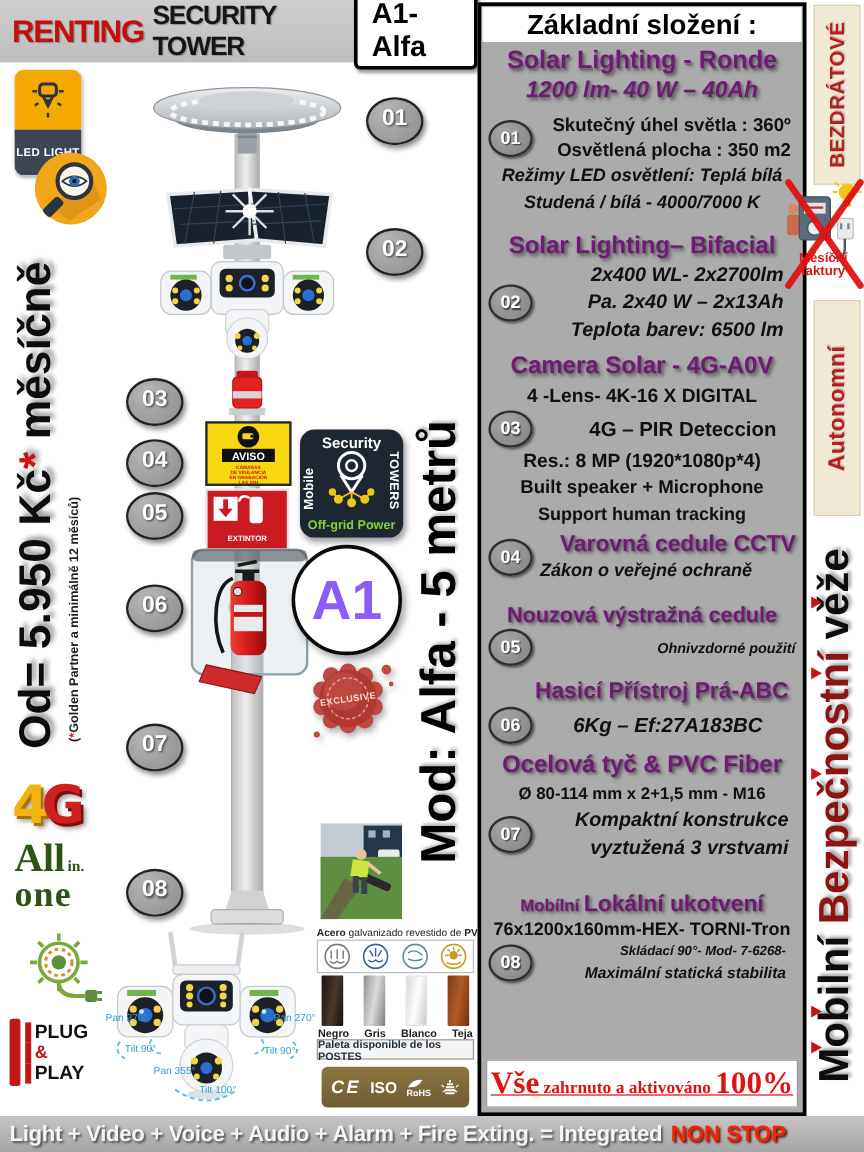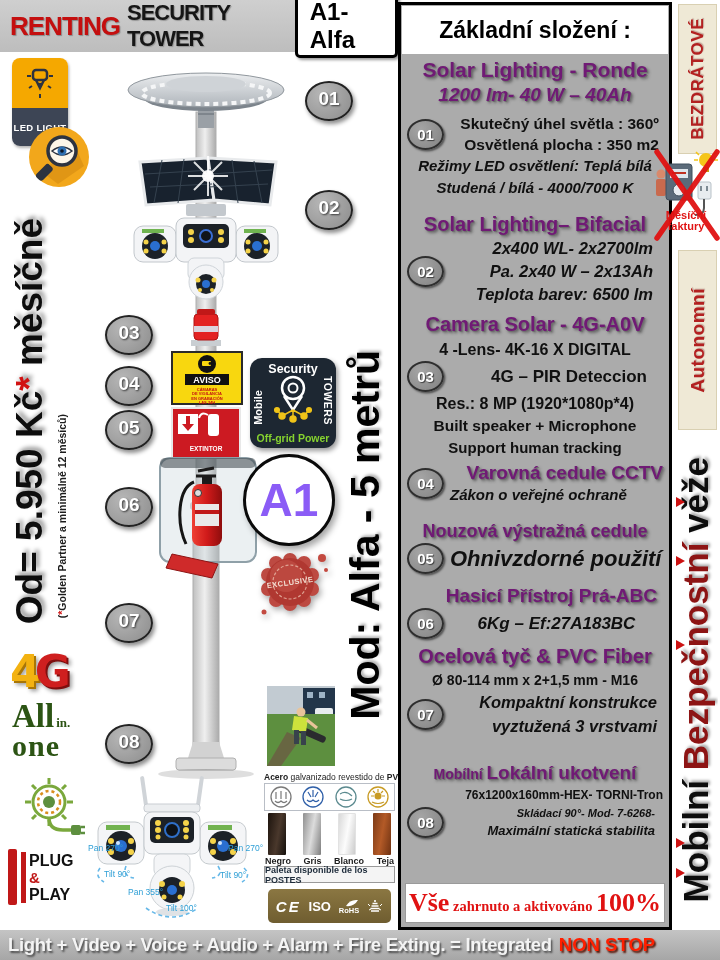--- a/index.html
+++ b/index.html
@@ -9,35 +9,35 @@
   .top-bar{position:absolute;left:0;top:0;width:398px;height:52px;
            background:linear-gradient(#cfcfcf,#bdbdbd);display:flex;align-items:center;
            padding-left:10px;box-sizing:border-box;gap:7px;}
   .renting{font-size:26px;font-weight:900;color:#c40f0f;letter-spacing:-1px;text-shadow:1px 1px 1px #8a8a8a;}
   .sectower{font-size:22px;font-weight:900;color:#161616;letter-spacing:-1px;text-shadow:1px 1px 1px #949494;}
   .model-badge{background:#fff;border:3.5px solid #000;border-radius:5px;font-size:24px;font-weight:800;
                padding:1px 12px;box-shadow:2px 2px 3px rgba(0,0,0,.4);color:#000;}
   
   .right-col{position:absolute;left:398px;top:2px;width:274px;height:928px;background:#ababab;
              border:3px solid #000;box-sizing:border-box;display:flex;flex-direction:column;}
-  .rc-header{background:#fff;margin:1px 1px 2px;height:48px;display:flex;align-items:center;justify-content:center;
+  .rc-header{background:#fff;margin:1px 1px 2px;height:29px;display:flex;align-items:center;justify-content:center;
              font-size:23px;font-weight:800;color:#000;}
   .rc-sec{padding:1px 6px;box-sizing:border-box;}
   .rc-title{color:#701a75;font-weight:800;text-align:center;
             text-shadow:1px 1px 0 #6e6e6e,2px 2px 3px rgba(30,30,30,.55);}
   .rc-black{color:#101010;font-weight:800;}
   .rc-it{font-style:italic;}
   .rc-row{display:flex;align-items:center;gap:6px;}
   .rc-col{flex:1;}
   .num-badge{flex:0 0 auto;width:33px;height:27px;background:radial-gradient(circle at 35% 30%,#a5a5a5,#838383);
              border:2px solid #2e2e2e;border-radius:50%;color:#fff;font-size:15px;font-weight:800;
              display:flex;align-items:center;justify-content:center;
              box-shadow:1.5px 1.5px 2px rgba(0,0,0,.5);text-shadow:1px 1px 1px #3d3d3d;}
   .rc-footer{background:#fff;margin:3px 4px 4px;border:1px solid #9a9a9a;text-align:center;
-             font-family:"Liberation Serif",serif;color:#e01212;padding:4px 0;margin-top:auto;}
+             font-family:"Liberation Serif",serif;color:#e01212;padding:4px 0;margin-top:auto;text-decoration:underline;}
   .rcf-big{font-size:26px;font-weight:700;}
   .rcf-mid{font-size:14.5px;font-weight:700;}
   
   .sb-box{position:absolute;background:#efe9d6;border:1px solid #d9d0b2;display:flex;
           align-items:center;justify-content:center;box-sizing:border-box;}
   .v-text{writing-mode:vertical-rl;transform:rotate(180deg);white-space:nowrap;}
   .sb-bez{left:678px;top:4px;width:39px;height:150px;}
   .sb-aut{left:678px;top:250px;width:39px;height:180px;}
   .sb-red{color:#b32020;font-weight:800;letter-spacing:.5px;text-shadow:1px 1px 1px rgba(120,40,40,.35);}
   .sb-bez .sb-red{font-size:17px;}
@@ -103,21 +103,21 @@
   .st-gris{background:linear-gradient(100deg,#8f8f8f,#dcdcdc 50%,#7d7d7d);}
   .st-blanco{background:linear-gradient(100deg,#d9d9d9,#fcfcfc 50%,#cccccc);border:1px solid #e2e2e2;box-sizing:border-box;}
   .st-teja{background:linear-gradient(100deg,#7c3a16,#b35a27 50%,#6f3212);}
   .stripe-labels{display:flex;justify-content:space-between;font-size:9px;font-weight:700;color:#1c1c1c;padding:0 1px;margin-top:1px;}
   .palette{position:absolute;left:264px;top:866px;width:131px;height:17px;background:#f4f4f4;border:1px solid #9a9a9a;
            font-size:9px;font-weight:700;color:#1d2b3a;display:flex;align-items:center;justify-content:center;box-sizing:border-box;}
   .certs{position:absolute;left:268px;top:889px;width:123px;height:34px;border-radius:5px;
          background:linear-gradient(#8b7742,#6f5d30);display:flex;align-items:center;justify-content:space-evenly;color:#fff;}
   .cert-ce{font-size:15px;font-weight:700;letter-spacing:2px;font-style:italic;}
   .cert-iso{font-size:13px;font-weight:800;}
-  .cert-rohs{display:flex;flex-direction:column;align-items:flex-end;font-size:7.5px;font-weight:700;line-height:7px;}
+  .cert-rohs{display:flex;flex-direction:column;align-items:flex-start;font-size:7.5px;font-weight:700;line-height:7px;}
   
   .bottom-bar{position:absolute;left:0;top:930px;width:720px;height:30px;
               background:linear-gradient(#c4c4c4,#a6a6a6);display:flex;align-items:center;
               padding-left:8px;box-sizing:border-box;}
   .bb-main{font-size:18.5px;font-weight:800;color:#f4f4f4;letter-spacing:-.3px;text-shadow:1.5px 1.5px 2px #4f4f4f;}
   .bb-ns{font-size:18.5px;font-weight:900;color:#ff1f00;margin-left:7px;text-shadow:1.5px 1.5px 2px #551000;}
   .abs{position:absolute;}
 </style>
 </head>
 <body>
@@ -544,21 +544,21 @@
           <div class="rc-title" style="font-size:19px;line-height:24px;text-align:right">Varovná cedule CCTV</div>
           <div class="rc-black rc-it" style="font-size:15px;line-height:20px;text-align:left">Zákon o veřejné ochraně</div>
         </div>
       </div>
     </div>
 
     <div class="rc-sec" style="height:64px">
       <div class="rc-title" style="font-size:18px;line-height:24px">Nouzová výstražná cedule</div>
       <div class="rc-row">
         <div class="num-badge">05</div>
-        <div class="rc-col rc-black rc-it" style="font-size:22px;line-height:24px;text-align:left">Ohnivzdorné použití</div>
+        <div class="rc-col rc-black rc-it" style="font-size:12px;line-height:24px;text-align:right">Ohnivzdorné použití</div>
       </div>
     </div>
 
     <div class="rc-sec" style="height:60px">
       <div class="rc-title" style="font-size:19px;line-height:25px;text-align:right;padding-right:6px">Hasicí Přístroj Prá-ABC</div>
       <div class="rc-row">
         <div class="num-badge">06</div>
         <div class="rc-col rc-black rc-it" style="font-size:17px;line-height:23px;text-align:center">6Kg – Ef:27A183BC</div>
       </div>
     </div>
@@ -570,21 +570,21 @@
         <div class="num-badge">07</div>
         <div class="rc-col" style="text-align:right;padding-right:6px">
           <div class="rc-black rc-it" style="font-size:16.5px;line-height:24px">Kompaktní konstrukce</div>
           <div class="rc-black rc-it" style="font-size:16.5px;line-height:24px">vyztužená 3 vrstvami</div>
         </div>
       </div>
     </div>
 
     <div class="rc-sec" style="height:96px">
       <div class="rc-title" style="font-size:19px;line-height:24px"><span style="font-size:14px">Mobílní </span><span>Lokální ukotvení</span></div>
-      <div class="rc-black" style="font-size:12px;line-height:18px;text-align:right">76x1200x160mm-HEX- TORNI-Tron</div>
+      <div class="rc-black" style="font-size:15px;line-height:18px;text-align:center">76x1200x160mm-HEX- TORNI-Tron</div>
       <div class="rc-row">
         <div class="num-badge">08</div>
         <div class="rc-col" style="text-align:right;padding-right:8px">
           <div class="rc-black rc-it" style="font-size:11px;line-height:18px">Skládací 90°- Mod- 7-6268-</div>
           <div class="rc-black rc-it" style="font-size:13px;line-height:18px">Maximální statická stabilita</div>
         </div>
       </div>
     </div>
 
     <div class="rc-footer">

